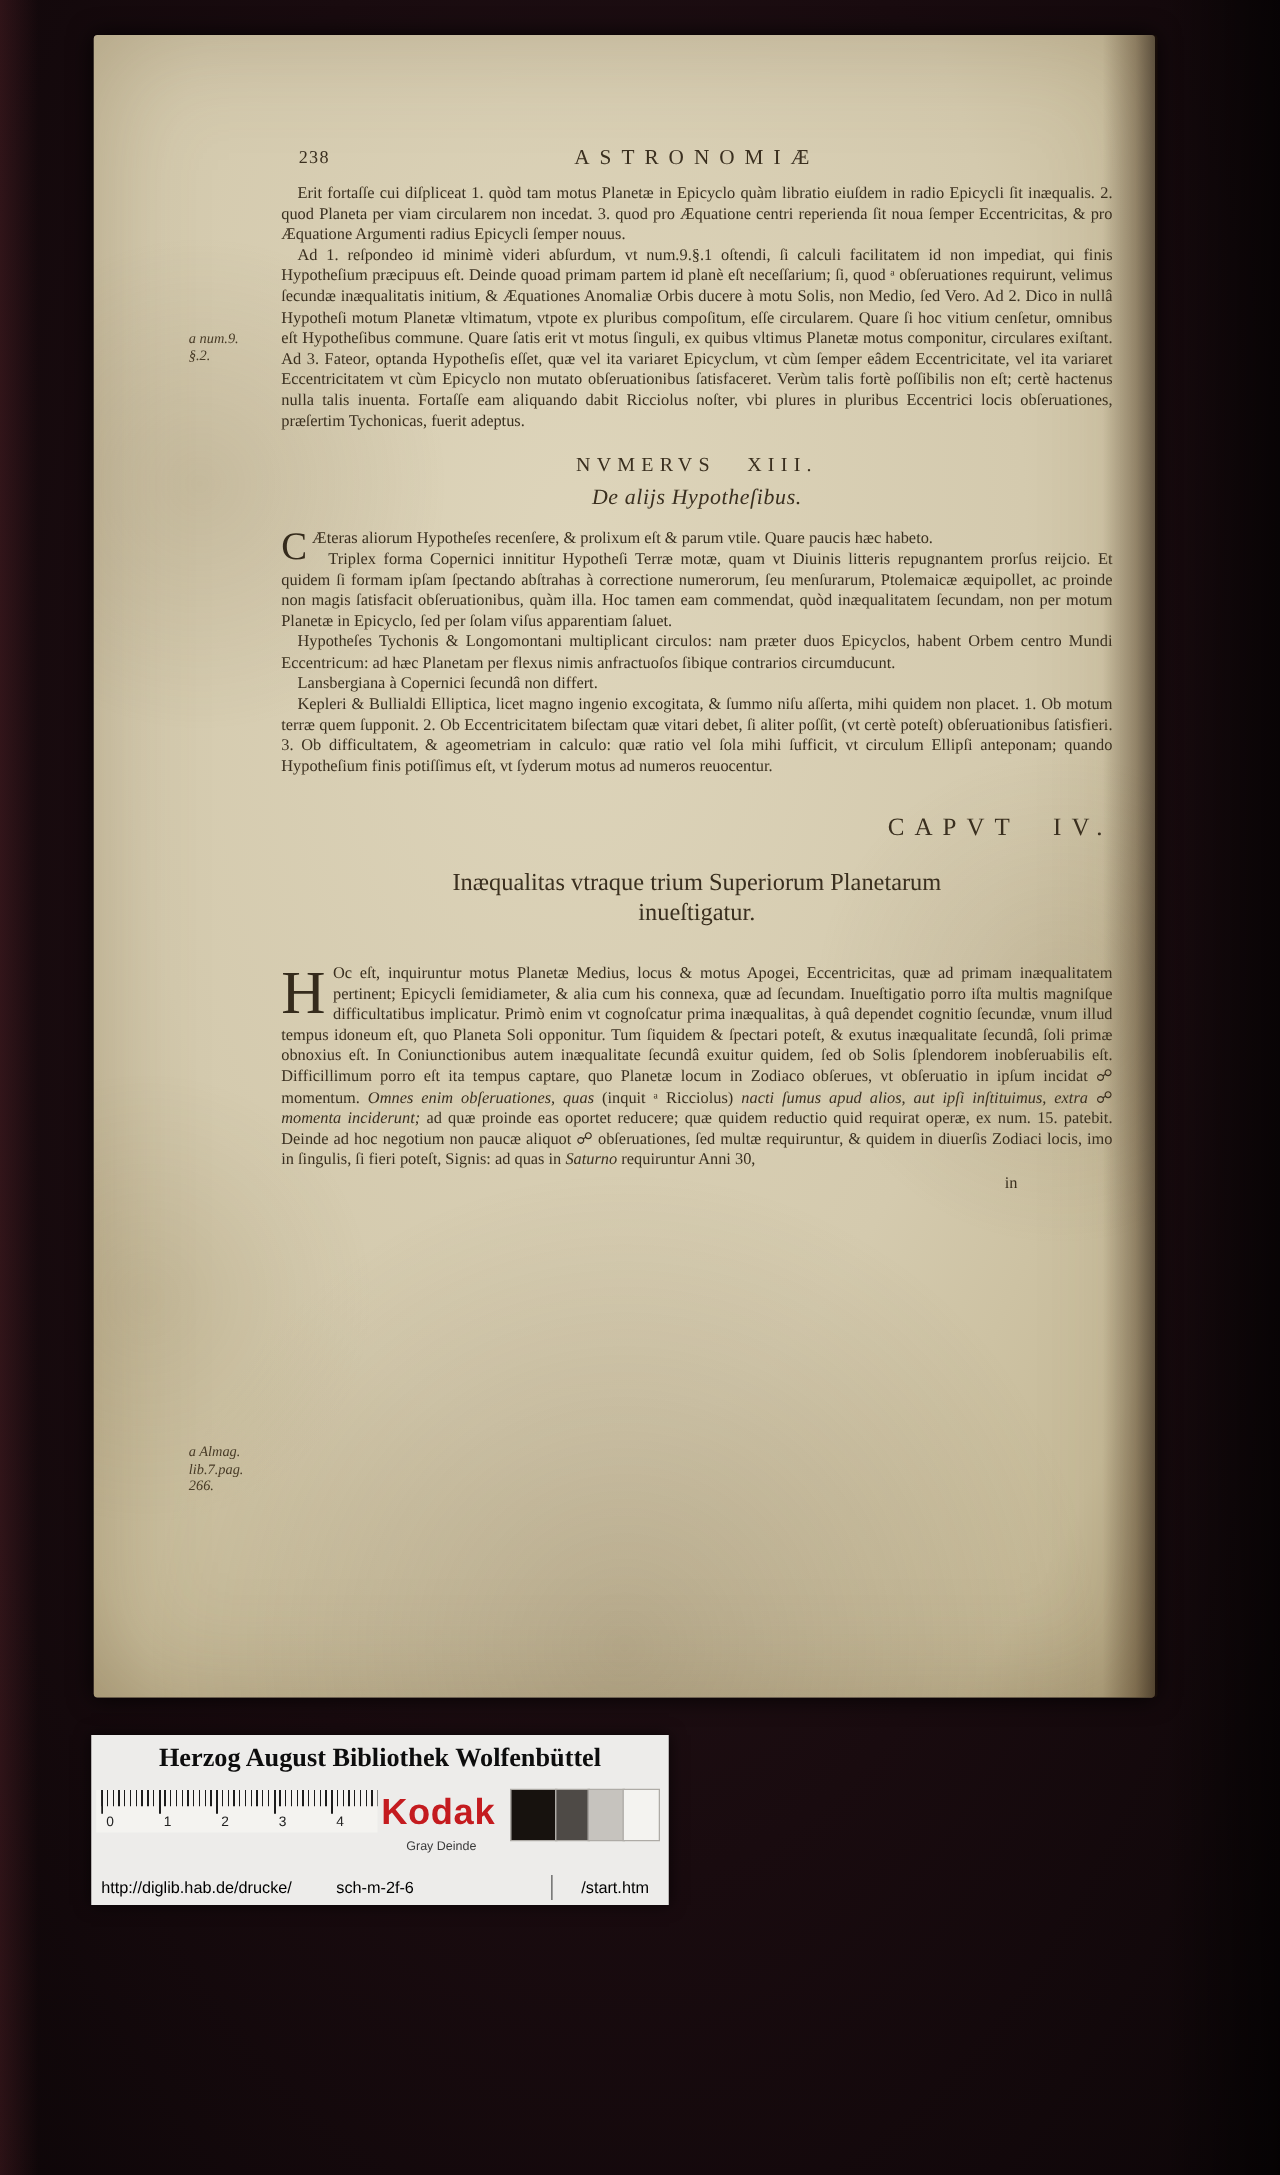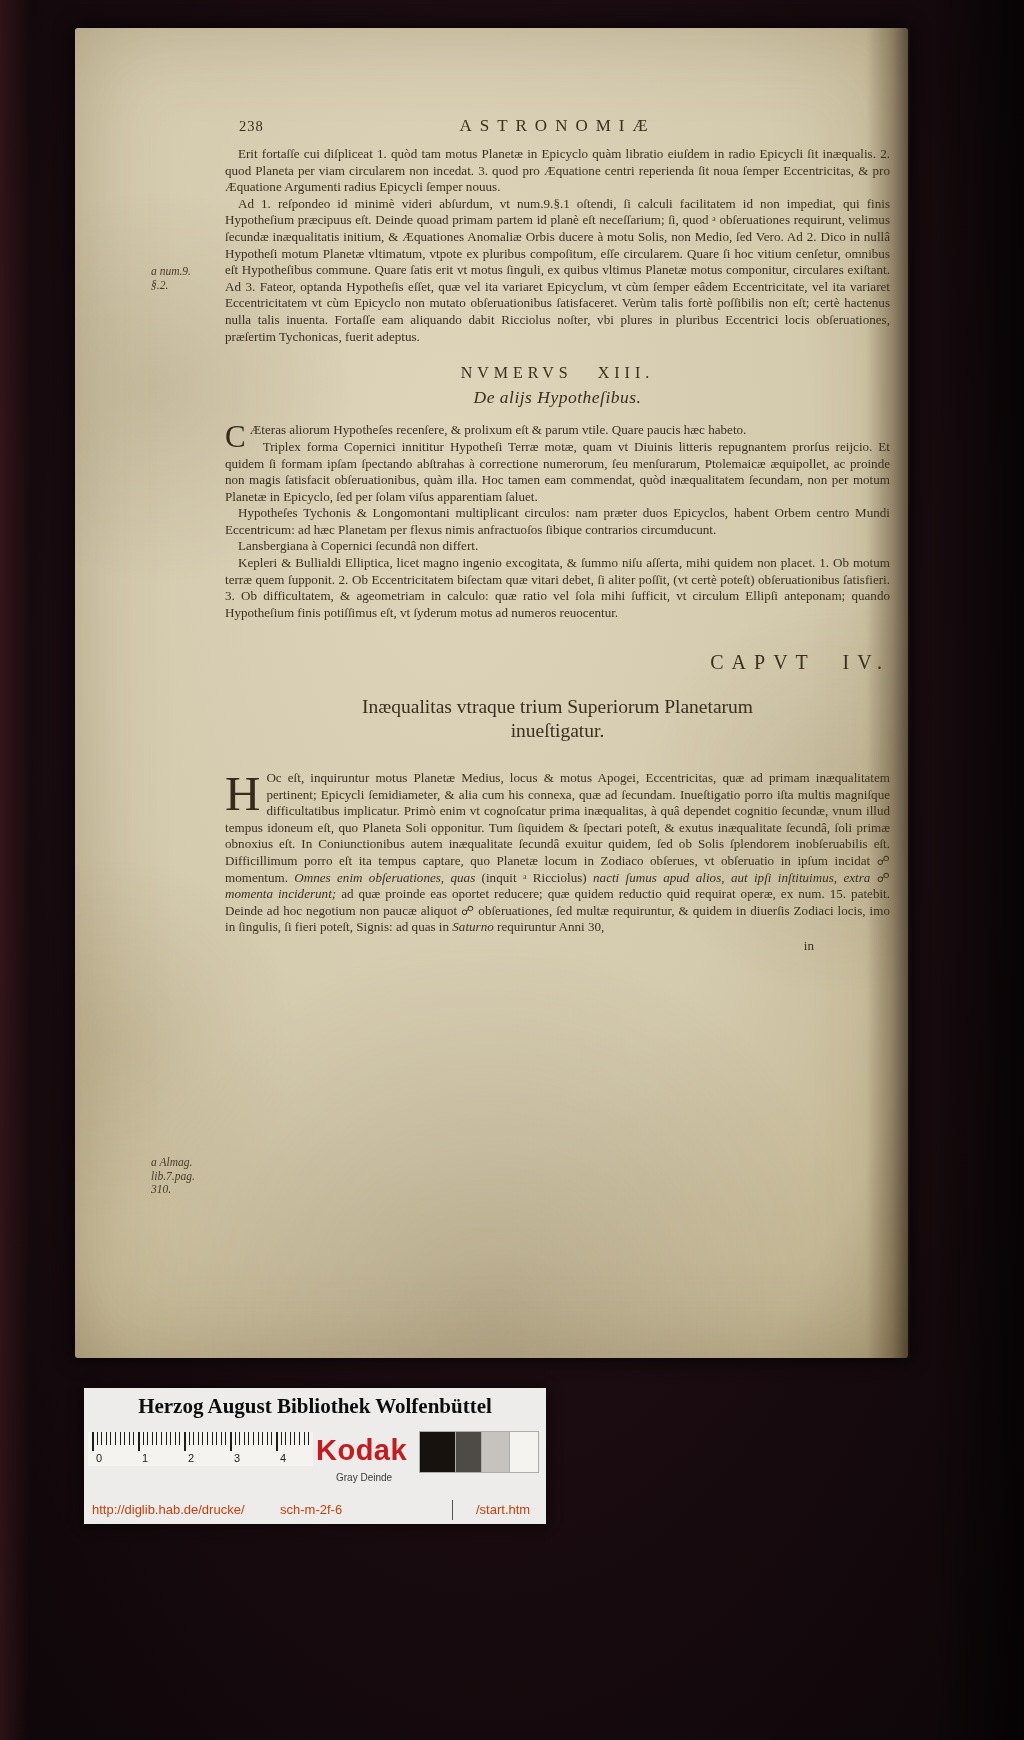--- a/index.html
+++ b/index.html
@@ -15,20 +15,21 @@
       linear-gradient(270deg, rgba(0,0,0,.6), rgba(0,0,0,0) 9%),
       radial-gradient(ellipse at 48% 40%, #261419 0%, #190b0f 55%, #0d0608 100%);
   }
   
   .book-page{
     position:absolute;left:75px;top:28px;width:833px;height:1330px;
     border-radius:3px;
     background:
       radial-gradient(ellipse at 45% 32%, #ded5bb 0%, #d4caae 55%, #c6ba98 85%, #ab9c78 100%);
     box-shadow:0 0 20px rgba(0,0,0,.85), inset 0 0 90px rgba(100,80,45,.28);
+    padding-left:16px;
   }
   .book-page::before{
     content:"";position:absolute;inset:0;pointer-events:none;border-radius:3px;
     background:
       radial-gradient(circle at 10% 27%, rgba(115,95,60,.16), transparent 16%),
       radial-gradient(circle at 91% 58%, rgba(110,90,55,.14), transparent 18%),
       radial-gradient(circle at 50% 97%, rgba(100,80,50,.22), transparent 28%),
       radial-gradient(circle at 5% 76%, rgba(120,100,60,.12), transparent 14%);
   }
   .book-page::after{
@@ -54,42 +55,42 @@
   .seg-i{font-style:italic;}
   .catchword{margin:2px 0 0;text-align:right;padding-right:76px;text-indent:0;font-family:Liberation Serif, serif;}
   .margin-note{
     position:absolute;left:76px;width:70px;font-style:italic;
     font-size:11.5px;line-height:13.5px;color:#473a26;white-space:pre-line;
   }
   .note-1{top:237px;}
   .note-2{top:1128px;}
   
   .footer-strip{
-    position:absolute;left:84px;top:1388px;width:462px;height:136px;
+    position:absolute;left:73px;top:1388px;width:462px;height:136px;
     background:#edecea;box-shadow:0 0 12px rgba(0,0,0,.65);
     font-family:"Liberation Sans","DejaVu Sans",sans-serif;
   }
   .library-title{
     position:absolute;top:6px;left:10px;width:442px;text-align:center;
     font-family:"Liberation Serif","DejaVu Serif",serif;
     font-weight:bold;font-size:21px;color:#0d0d0d;
   }
   .ruler{position:absolute;left:4px;top:44px;width:225px;height:34px;background:#f4f3f0;}
   .ruler-mm{position:absolute;left:4px;top:0;right:0;height:13px;
     background:repeating-linear-gradient(90deg,#1c1c1c 0 1px,transparent 1px 4.6px);}
   .ruler-cm{position:absolute;left:4px;top:0;right:0;height:19px;
     background:repeating-linear-gradient(90deg,#1c1c1c 0 1.6px,transparent 1.6px 46px);}
   .ruler-number{position:absolute;top:20px;font-size:11px;color:#222;}
   .rn-0{left:8px;}.rn-1{left:54px;}.rn-2{left:100px;}.rn-3{left:146px;}.rn-4{left:192px;}
   .kodak{position:absolute;left:232px;top:46px;font-weight:bold;font-size:29px;letter-spacing:.5px;color:#c41b1f;}
   .grayscale-label{position:absolute;left:252px;top:84px;font-size:10px;color:#3a3a3a;}
   .patches{position:absolute;left:336px;top:44px;height:40px;display:flex;}
   .patch{height:40px;outline:1px solid #aeaba6;}
   .p0{width:36px;}.p1{width:26px;}.p2{width:28px;}.p3{width:28px;}
-  .url-row{position:absolute;left:0;top:112px;width:462px;height:20px;font-size:13px;color:#c2410c;}
+  .url-row{position:absolute;left:0;top:112px;width:462px;height:20px;font-size:13px;color:#000000;}
   .url-prefix{position:absolute;left:8px;top:2px;}
   .shelfmark{position:absolute;left:196px;top:2px;}
   .url-divider{position:absolute;left:368px;top:0;width:1px;height:20px;background:#555;}
   .url-suffix{position:absolute;left:392px;top:2px;}
 </style>
 </head>
 <body>
 
 <div class="screen">
 
@@ -97,21 +98,21 @@
 
     <div class="page-header">
       <span class="page-num">238</span>
       <span class="running-title">ASTRONOMIÆ</span>
     </div>
 
     <div class="margin-note note-1">a num.9.
 §.2.</div>
     <div class="margin-note note-2">a Almag.
 lib.7.pag.
-310.</div>
+266.</div>
 
     <div class="text-block">
       <p class="para">Erit fortaſſe cui diſpliceat 1. quòd tam motus Planetæ in Epicyclo quàm libratio eiuſdem in radio Epicycli ſit inæqualis. 2. quod Planeta per viam circularem non incedat. 3. quod pro Æquatione centri reperienda ſit noua ſemper Eccentricitas, &amp; pro Æquatione Argumenti radius Epicycli ſemper nouus.</p>
       <p class="para">Ad 1. reſpondeo id minimè videri abſurdum, vt num.9.§.1 oſtendi, ſi calculi facilitatem id non impediat, qui finis Hypotheſium præcipuus eſt. Deinde quoad primam partem id planè eſt neceſſarium; ſi, quod ᵃ obſeruationes requirunt, velimus ſecundæ inæqualitatis initium, &amp; Æquationes Anomaliæ Orbis ducere à motu Solis, non Medio, ſed Vero. Ad 2. Dico in nullâ Hypotheſi motum Planetæ vltimatum, vtpote ex pluribus compoſitum, eſſe circularem. Quare ſi hoc vitium cenſetur, omnibus eſt Hypotheſibus commune. Quare ſatis erit vt motus ſinguli, ex quibus vltimus Planetæ motus componitur, circulares exiſtant. Ad 3. Fateor, optanda Hypotheſis eſſet, quæ vel ita variaret Epicyclum, vt cùm ſemper eâdem Eccentricitate, vel ita variaret Eccentricitatem vt cùm Epicyclo non mutato obſeruationibus ſatisfaceret. Verùm talis fortè poſſibilis non eſt; certè hactenus nulla talis inuenta. Fortaſſe eam aliquando dabit Ricciolus noſter, vbi plures in pluribus Eccentrici locis obſeruationes, præſertim Tychonicas, fuerit adeptus.</p>
 
       <p class="para numerus-heading">NVMERVS XIII.</p>
       <p class="para numerus-sub">De alijs Hypotheſibus.</p>
 
       <p class="dc-para"><span class="dropcap2">C</span><span>Æteras aliorum Hypotheſes recenſere, &amp; prolixum eſt &amp; parum vtile. Quare paucis hæc habeto.</span></p>
 

